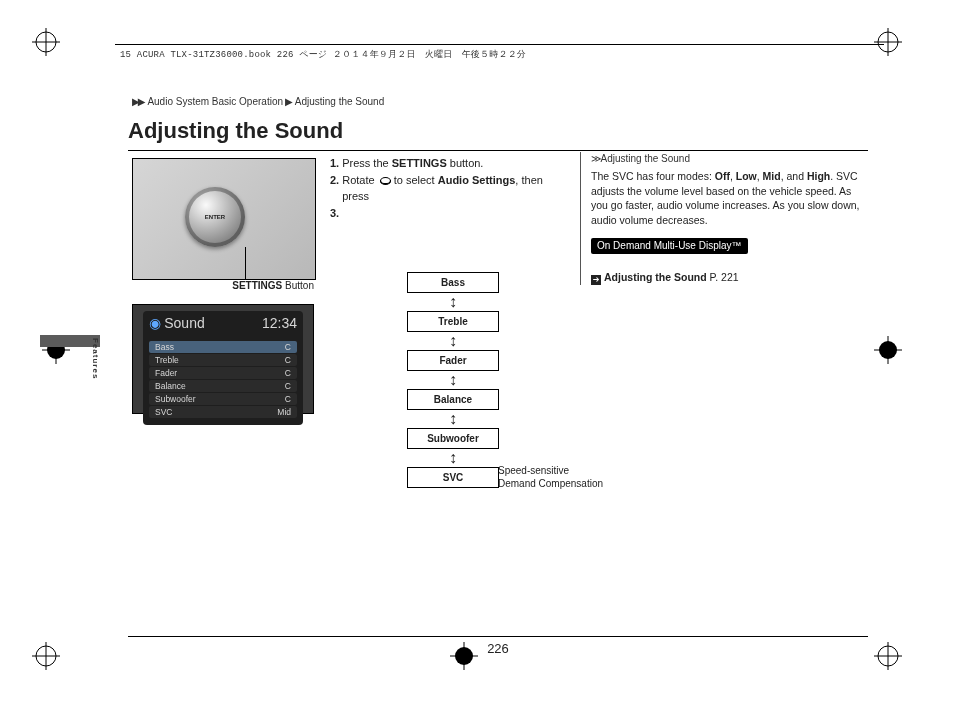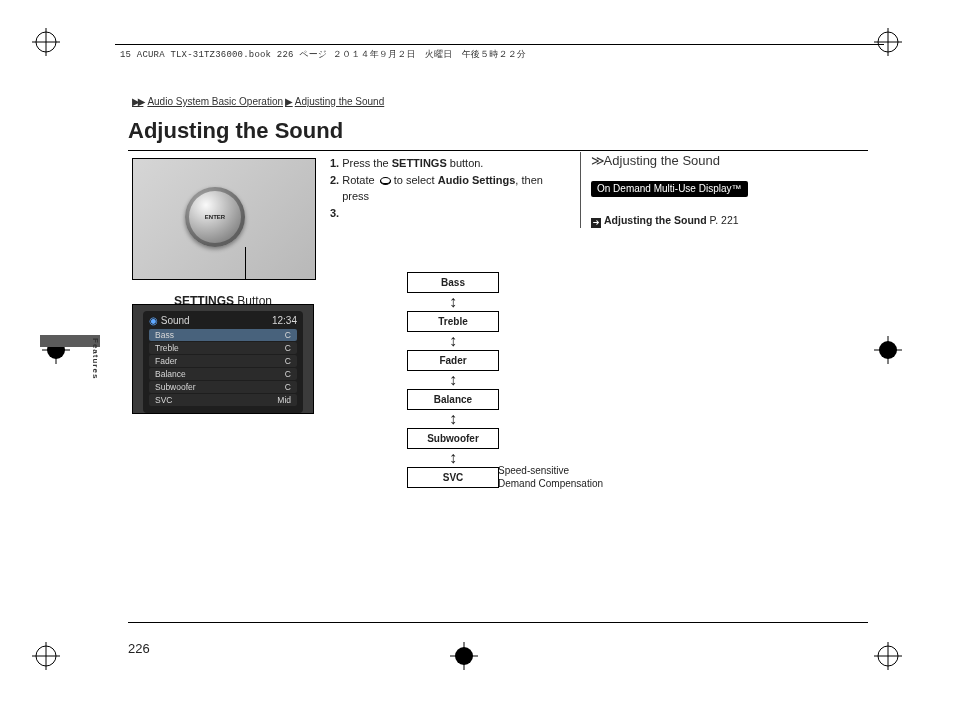--- a/index.html
+++ b/index.html
@@ -38,21 +38,20 @@
     color: #333;
     letter-spacing: 0.2px;
   }
 
   .breadcrumb {
     position: absolute;
     top: 96px;
     left: 132px;
     font-size: 10px;
     color: #333;
-    text-decoration: underline;
   }
   .breadcrumb .arrows { letter-spacing: -2px; margin-right: 4px;}
   .breadcrumb .sep { margin: 0 2px; }
 
   .main-title {
     position: absolute;
     top: 118px;
     left: 128px;
     right: 100px;
     font-size: 22px;
@@ -84,25 +83,25 @@
     font-size:6px;color:#222;font-weight:bold;
   }
   .photo-box .callout-line {
     position:absolute;
     left: 112px; top: 88px;
     width: 1px; height: 44px;
     background: #000;
   }
   .photo-label {
     position: absolute;
-    top: 294px;
+    top: 280px;
     left: 132px;
     width: 182px;
-    text-align: center;
-    font-size: 12px;
+    text-align: right;
+    font-size: 10px;
   }
   .photo-label b { font-weight: 700; }
 
   .screen-box {
     position: absolute;
     top: 304px;
     left: 132px;
     width: 182px;
     height: 110px;
     border: 1px solid #000;
@@ -111,21 +110,21 @@
     box-sizing: border-box;
   }
   .screen-inner {
     margin: 0 10px;
     background:#1e1e1e;
     border-radius:4px;
     padding:4px 6px 6px 6px;
     color:#d6d6d6;
     font-size:8.5px;
   }
-  .screen-title-row { display:flex; justify-content:space-between; font-size:10px; margin-bottom:3px; }
+  .screen-title-row { display:flex; justify-content:space-between; font-size:14px; margin-bottom:10px; }
   .screen-title-row .dot { color:#5fa8ff; margin-right:3px;}
   .screen-row {
     display:flex; justify-content:space-between;
     background:#2b2b2b;
     padding:1px 6px;
     margin-bottom:1px;
     border-radius:2px;
   }
   .screen-row.sel { background:#48627c; }
 
@@ -219,23 +218,23 @@
     top: 152px;
     left: 580px;
     width: 290px;
     border-left: 0.5px solid #555;
     padding-left: 10px;
     font-size: 10.5px;
     line-height:1.4;
     box-sizing:border-box;
   }
   .right-col .sub-head {
-    font-size:13px;
+    font-size:10px;
     color:#333;
-    margin-bottom:11px;
+    margin-bottom:3px;
   }
   .right-col .sub-head .chev { letter-spacing:-3px; margin-right:2px;}
   .right-col p { margin: 0 0 10px 0;}
   .black-chip {
     display:inline-block;
     background:#000;
     color:#fff;
     font-size:10px;
     padding:1px 6px;
     border-radius:2px;
@@ -248,22 +247,23 @@
     display:inline-block;width:10px;height:10px;background:#222;color:#fff;font-size:8px;line-height:10px;text-align:center;vertical-align:-1px;margin-right:3px;
   }
 
   .page-num {
     position:absolute;
     left: 128px;
     bottom: 62px;
     font-size: 13px;
     font-weight:400;
     border-top:0.5px solid #000;
-    padding-top:18px;
+    padding-top:4px;
     width: 740px;
+    text-align: center;
   }
 
 </style>
 </head>
 <body>
 
 <div class="page">
 
   <div class="reg-mark" style="top:28px;left:32px">
     <svg viewBox="0 0 28 28">
@@ -397,20 +397,23 @@
         <div class="arrow">↕</div>
         <div class="node">Subwoofer</div>
         <div class="arrow">↕</div>
         <div class="node">SVC</div>
       </div>
     <div class="svc-note">Speed-sensitive Demand Compensation</div>
   </div>
 
   <div class="right-col">
     <div class="sub-head"><span class="chev">≫</span><span>Adjusting the Sound</span></div>
+    <p>
+      <span>The SVC has four modes: </span><b>Off</b>, <b>Low</b>, <b>Mid</b>, and <b>High</b><span>. SVC adjusts the volume level based on the vehicle speed. As you go faster, audio volume increases. As you slow down, audio volume decreases.</span>
+    </p>
     <div><span class="black-chip">On Demand Multi-Use Display™</span></div>
     <div class="link-row">
       <span class="sq">➔</span><b>Adjusting the Sound</b> <span>P. 221</span>
     </div>
   </div>
 
   <div class="page-num">226</div>
 
 </div>
 

